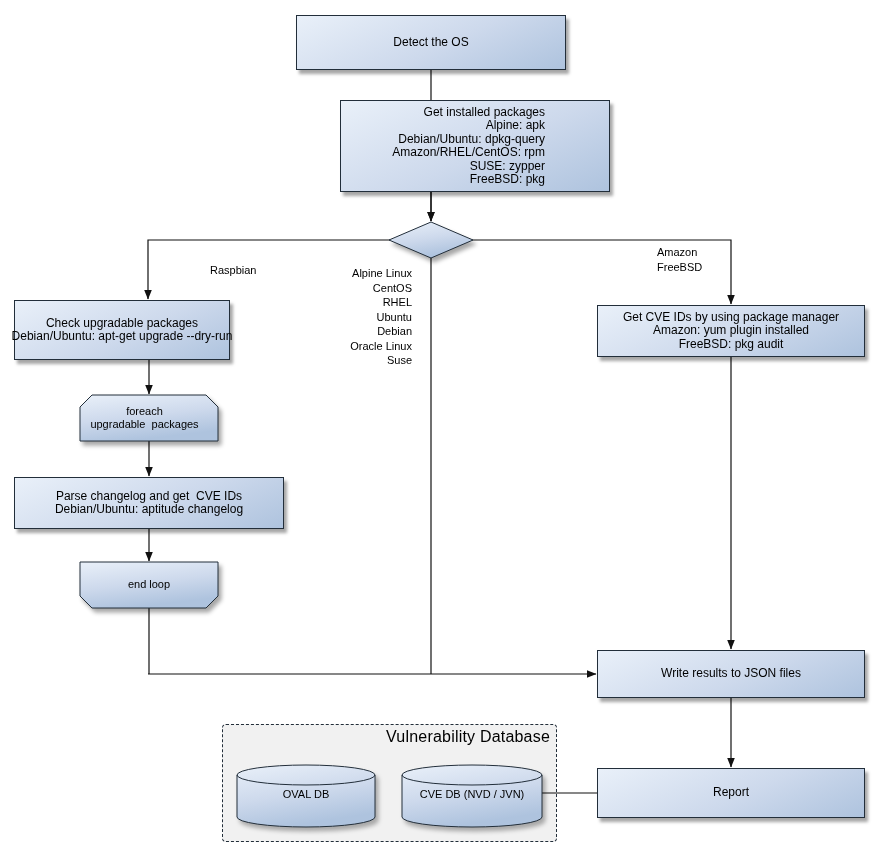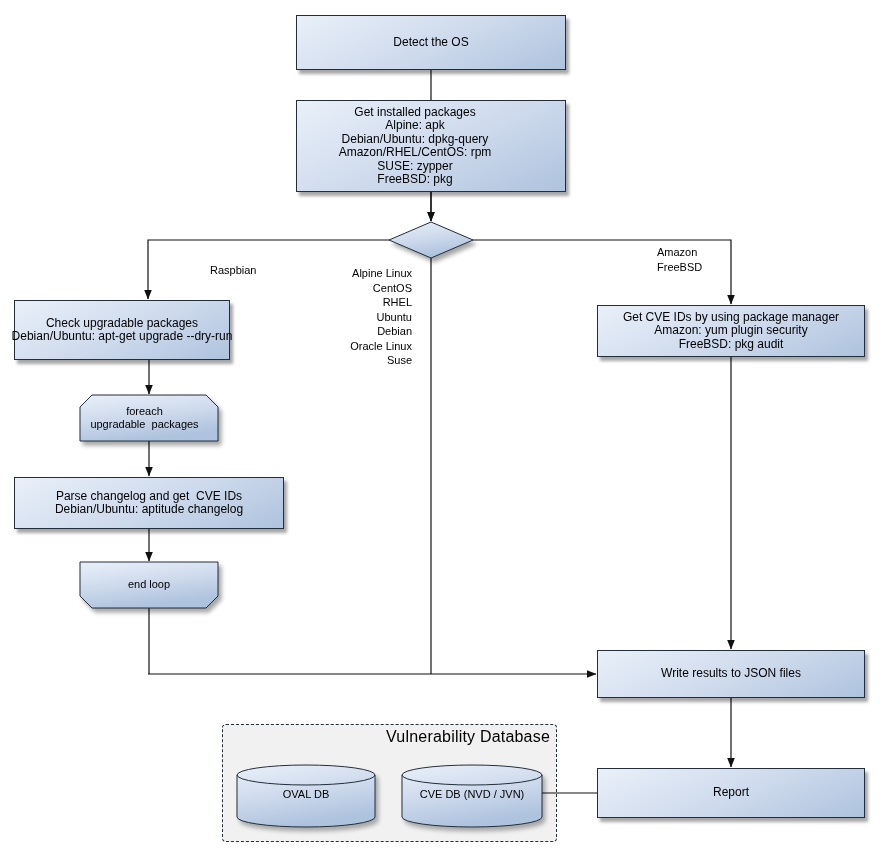--- a/index.html
+++ b/index.html
@@ -20,21 +20,21 @@
   }
 
   .node {
     position:absolute;
     border:1px solid var(--node-border,#222e3a);
     background:linear-gradient(155deg, var(--node-fill-top,#e9f0f9) 0%, #cdd9ec 55%, var(--node-fill-bottom,#aec3de) 100%);
     box-shadow:3px 4px 3px var(--shadow,rgba(0,0,0,0.35));
     display:flex; flex-direction:column; align-items:center; justify-content:center;
     font-size:12px; line-height:13.5px; text-align:center;
   }
-  .node-right { padding-right:32px; text-align:right; }
+  .node-right { align-items:flex-end; padding-right:64px; text-align:right;margin-left:44px; }
   .line { white-space:pre; display:block; }
 
   .overlay {
     position:absolute; display:flex; flex-direction:column;
     align-items:center; justify-content:center;
     font-size:11px; line-height:13.5px; text-align:center;
   }
 
   .edge-label { position:absolute; font-size:11px; line-height:14.5px; }
   .edge-label.os-list { text-align:right; }
@@ -117,21 +117,21 @@
     <span class="line">Debian/Ubuntu: apt-get upgrade --dry-run</span>
   </div>
 
   <div class="node" style="left:14px;top:477px;width:270px;height:52px">
     <span class="line">Parse changelog and get  CVE IDs</span>
     <span class="line">Debian/Ubuntu: aptitude changelog</span>
   </div>
 
   <div class="node" style="left:597px;top:305px;width:268px;height:52px">
     <span class="line">Get CVE IDs by using package manager</span>
-    <span class="line">Amazon: yum plugin security</span>
+    <span class="line">Amazon: yum plugin installed</span>
     <span class="line">FreeBSD: pkg audit</span>
   </div>
 
   <div class="node" style="left:597px;top:650px;width:268px;height:48px">
     <span class="line">Write results to JSON files</span>
   </div>
 
   <div class="node" style="left:597px;top:768px;width:268px;height:50px">
     <span class="line">Report</span>
   </div>

